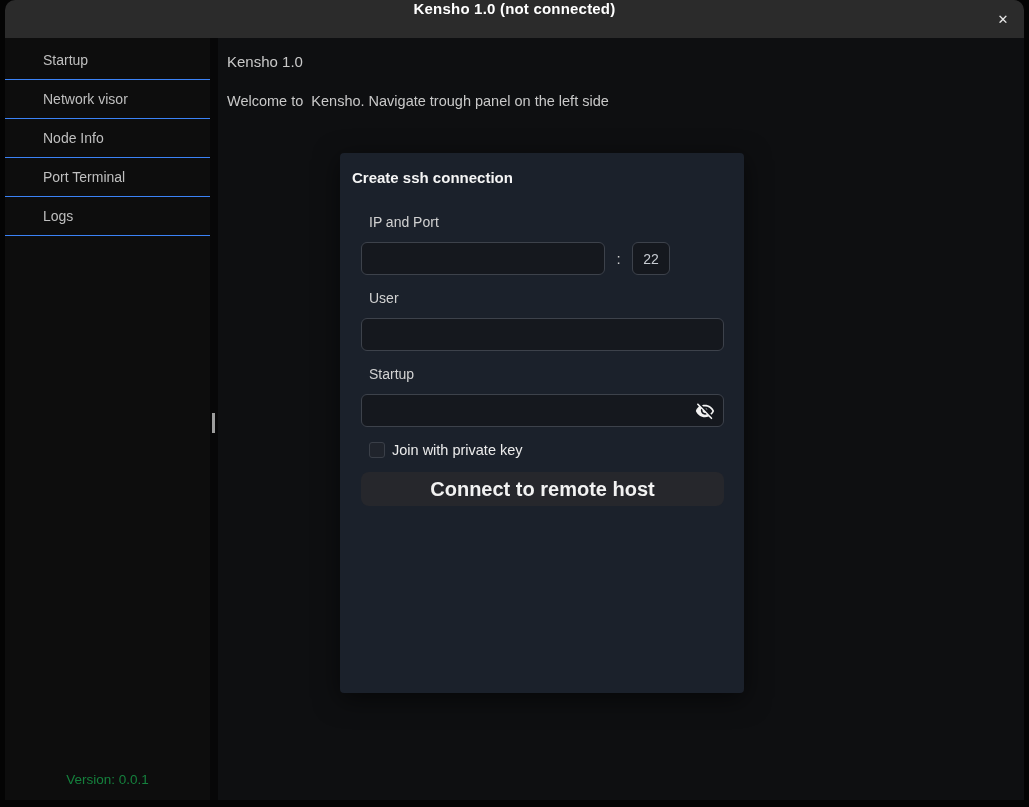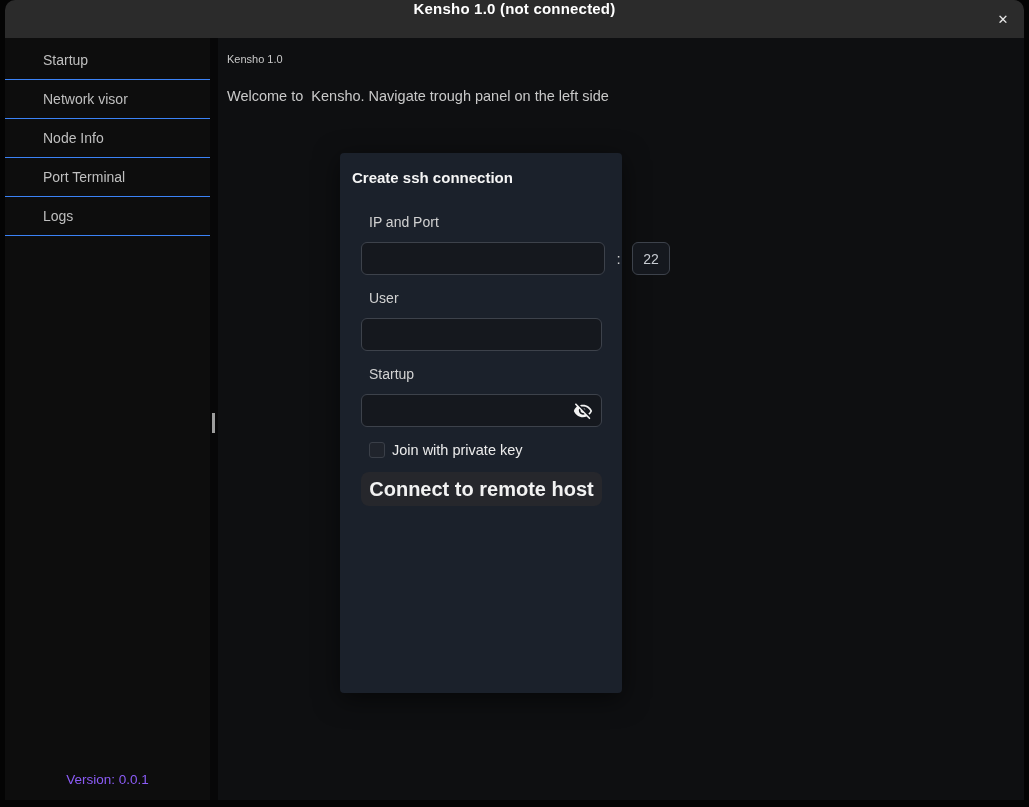--- a/index.html
+++ b/index.html
@@ -25,33 +25,33 @@
   .body { position:absolute; left:5px; top:38px; right:5px; bottom:7px; display:flex; }
 
   .sidebar { width:205px; background:#0d0d0d; position:relative; flex-shrink:0; }
   .sidebar-nav { padding-top:3px; }
   .sidebar-item {
     height:39px; display:flex; align-items:center; padding-left:38px;
     color:#bfbfbf; font-size:14px; border-bottom:1px solid #3b82f6; cursor:pointer;
   }
   .sidebar-version {
     position:absolute; bottom:13px; left:0; right:0; text-align:center;
-    color:#8b5cf6; font-size:13.5px;
+    color:#15803d; font-size:13.5px;
   }
 
   .divider-strip { width:8px; background:#070708; position:relative; flex-shrink:0; }
   .scroll-thumb { position:absolute; left:2px; top:375px; width:3px; height:20px; background:#9c9c9c; }
 
   .main { flex:1; background:#0e0f11; position:relative; overflow:hidden; }
-  .main-heading { margin:15px 0 0 9px; color:#c9c9c9; font-size:11px; font-weight:normal; }
+  .main-heading { margin:15px 0 0 9px; color:#c9c9c9; font-size:15px; font-weight:normal; }
   .main-welcome { margin:23px 0 8px 9px; color:#c9c9c9; font-size:14.5px; white-space:pre; }
 
   
   .dialog {
-    position:absolute; left:122px; top:115px; width:282px; height:540px;
+    position:absolute; left:122px; top:115px; width:404px; height:540px;
     background:#1b212b; border-radius:4px;
     box-shadow:0 6px 26px rgba(0,0,0,.55);
   }
   .dialog-title { padding:16px 12px 12px 12px; color:#f5f5f5; font-size:15px; font-weight:bold; }
   .dialog-form { padding:0 20px 0 21px; }
   .field-label { margin:15px 0 12px 8px; color:#d2d2d2; font-size:14px; }
   .field-label:first-child { margin-top:16px; }
 
   .text-input {
     height:33px; background:#15181e; border:1px solid #3d424b; border-radius:6px;

